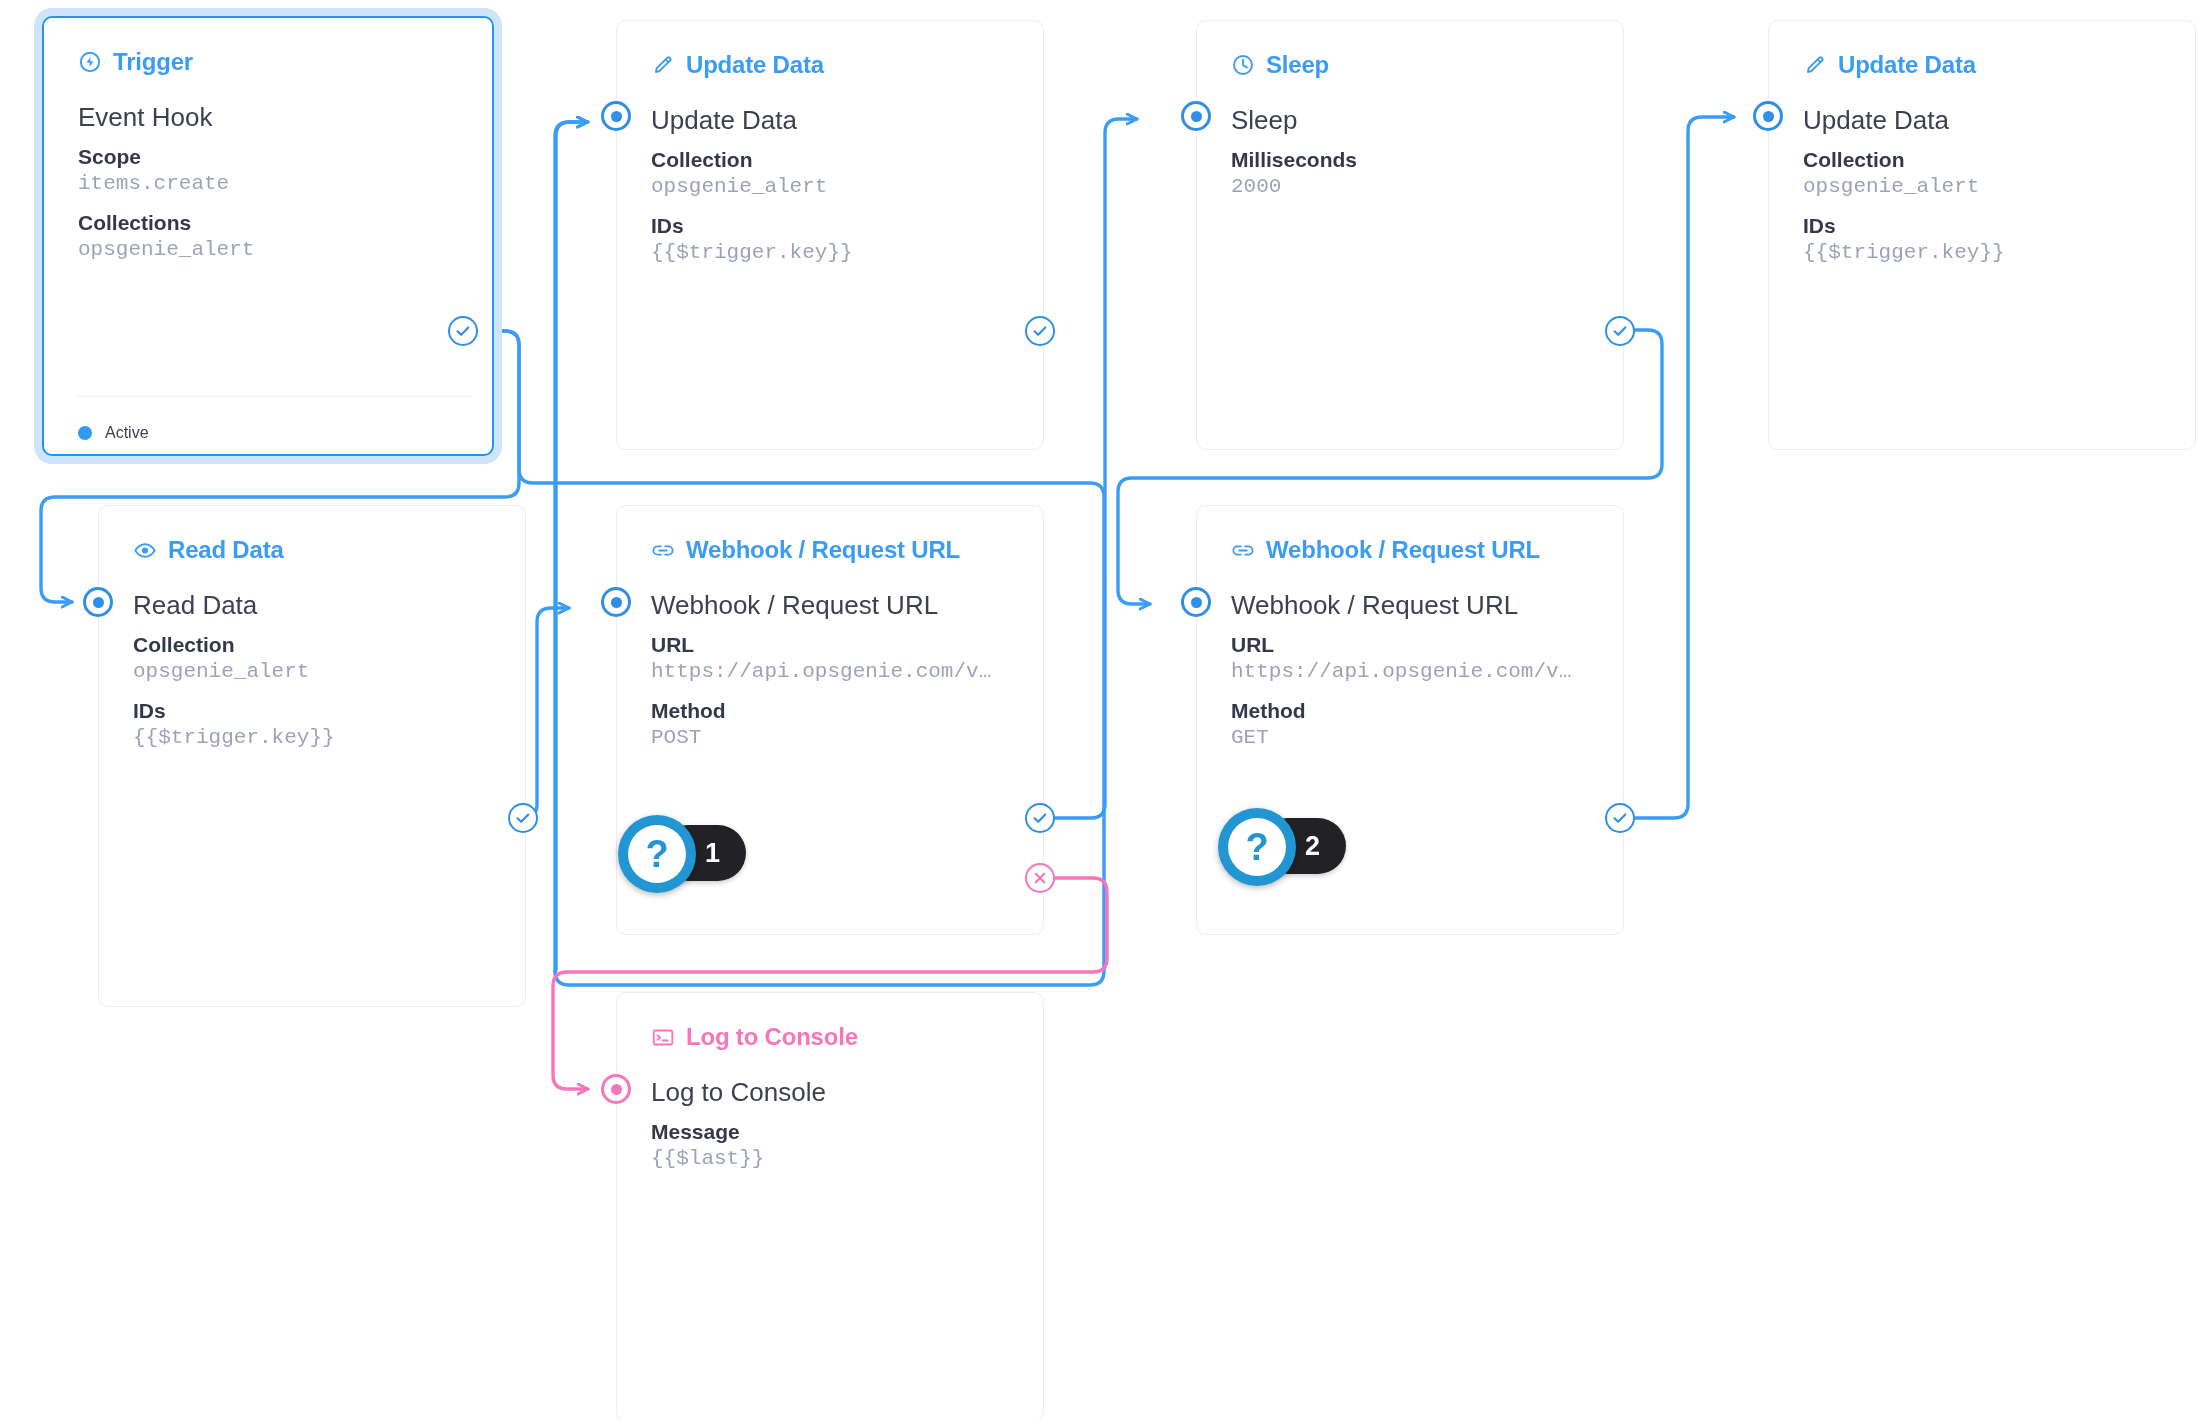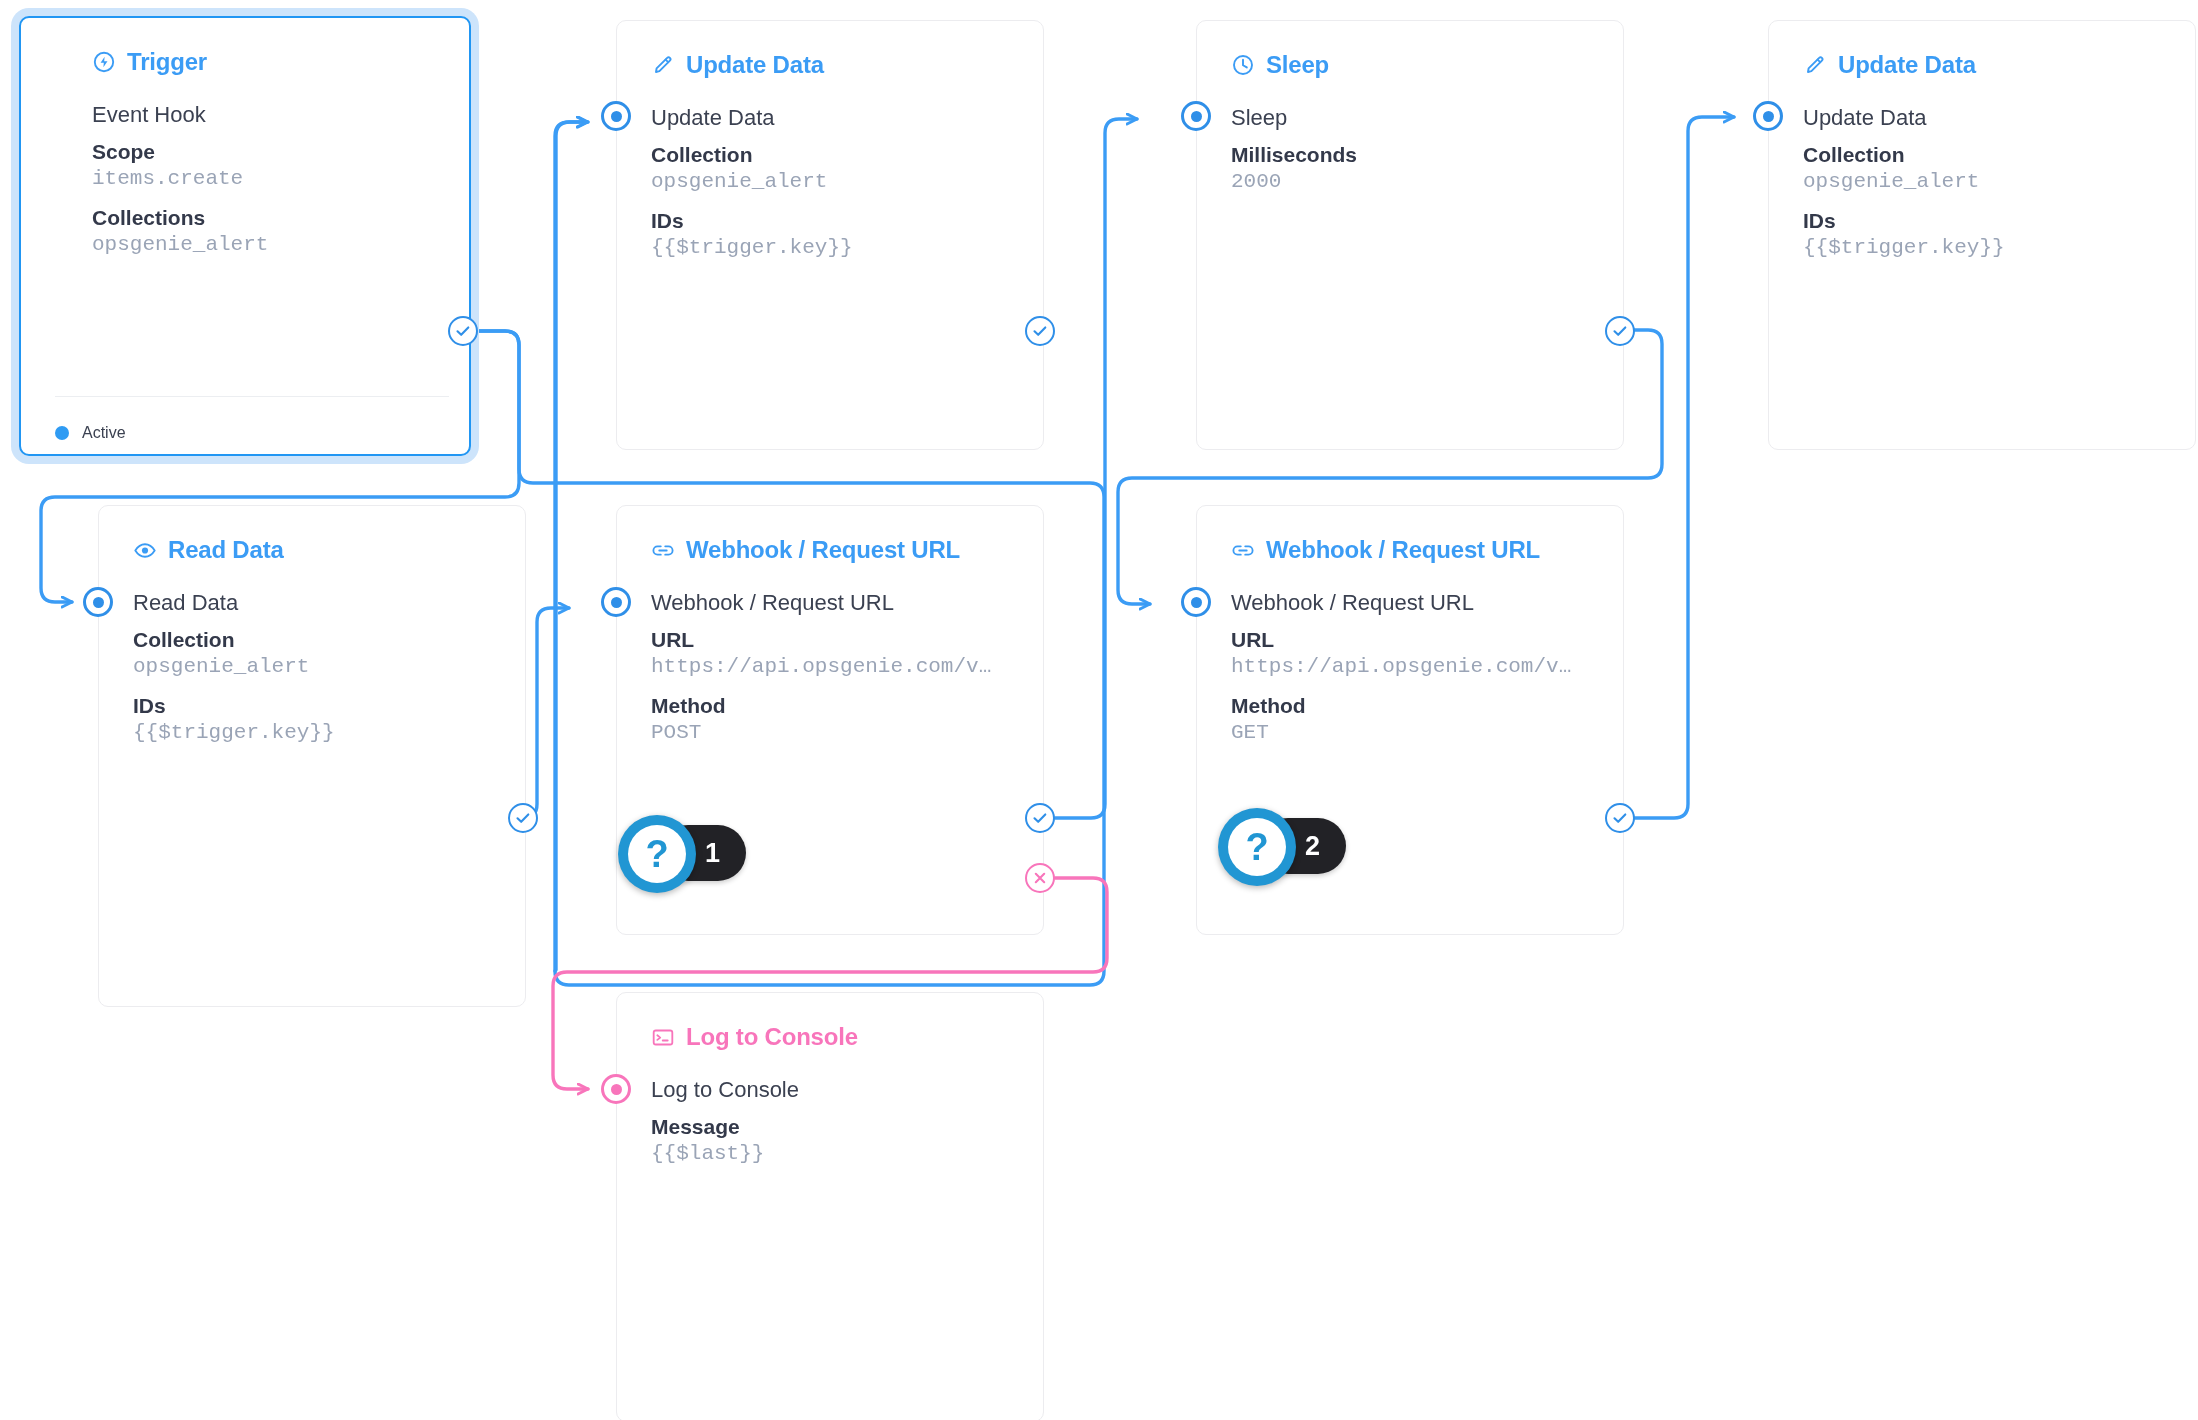--- a/index.html
+++ b/index.html
@@ -55,21 +55,21 @@
   .card-title {
     font-size: 24px;
     font-weight: bold;
     letter-spacing: -0.2px;
     color: #3b9cf5;
     white-space: nowrap;
   }
   .card.pink .card-title { color: #f875bb; }
 
   .op-name {
-    font-size: 22px;
+    font-size: 26px;
     color: #3b4151;
     margin-bottom: 11px;
     white-space: nowrap;
   }
   .field { margin-bottom: 12px; }
   .field-label {
     font-size: 21px;
     font-weight: bold;
     color: #33394a;
     line-height: 1.24;
@@ -269,21 +269,21 @@
                Q 519,331 505,331 L 478,331"></path>
     </g>
 
     <g fill="none" stroke="#f875bb" stroke-width="3.4" stroke-linejoin="round" stroke-linecap="round">
       <path d="M 1055,878 L 1093,878 Q 1107,878 1107,892 L 1107,958
                Q 1107,972 1093,972 L 567,972 Q 553,972 553,986 L 553,1075
                Q 553,1089 567,1089 L 588,1089" marker-end="url(#arrowPink)"></path>
     </g>
   </svg>
 
-  <div class="card selected" style="left:19px; top:16px; width:452px; height:440px;padding-left:37px;">
+  <div class="card selected" style="left:42px; top:16px; width:452px; height:440px;">
     <div class="card-inner">
       <div class="card-head">
         <span class="ico">
           <svg width="24" height="24" viewBox="0 0 24 24" fill="none" stroke="#3b9cf5" stroke-width="1.9">
             <circle cx="12" cy="12" r="9.2"></circle>
             <path d="M12.6 6.8 L8.6 12.7 h3.2 l-0.4 4.5 4.1 -6 h-3.3 z" fill="#3b9cf5" stroke="none"></path>
           </svg>
         </span>
         <span class="card-title">Trigger</span>
       </div>

